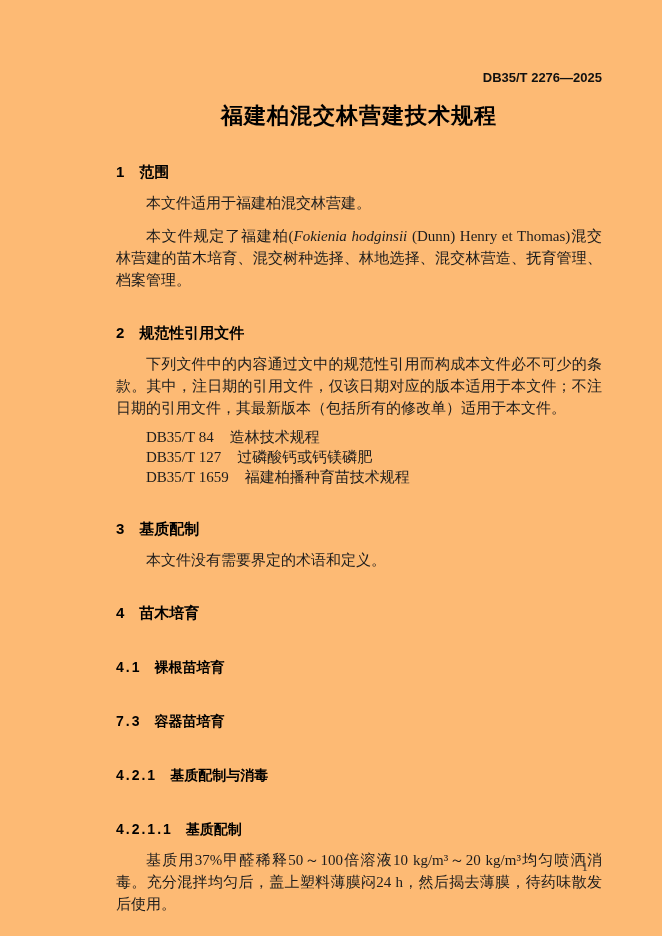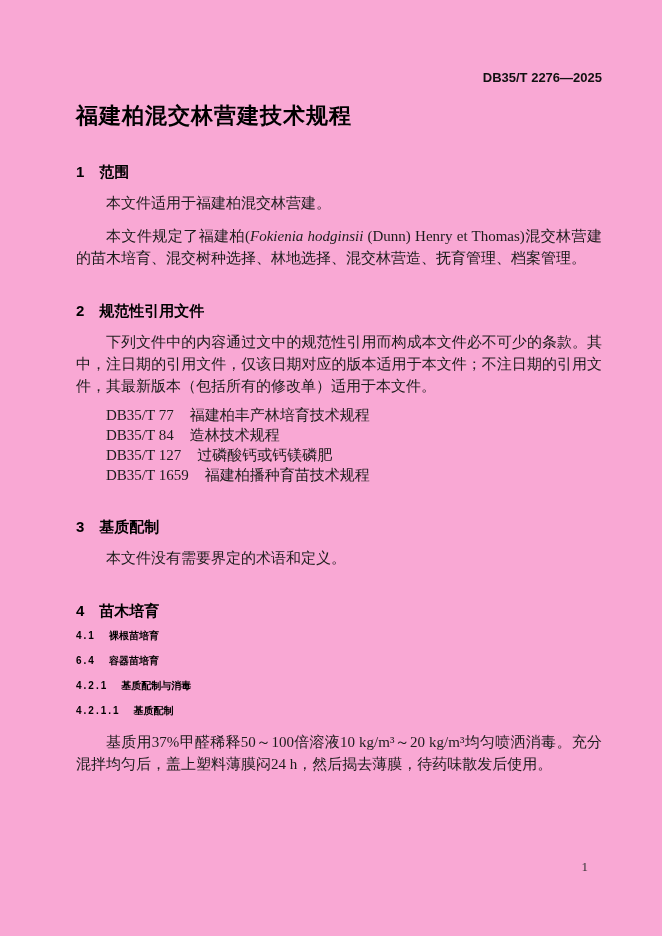--- a/index.html
+++ b/index.html
@@ -1,61 +1,61 @@
 <!DOCTYPE html>
 <html><head>
 <meta charset="utf-8">
 <style>
   html, body { margin: 0; padding: 0; background: #ffffff; }
   .page {
     position: relative;
     width: 662px;
     height: 936px;
     margin: 0 auto;
-    background: #f9a8d4;
+    background: #fdba74;
     box-sizing: border-box;
-    padding: 70px 60px 0 76px;
+    padding: 70px 60px 0 116px;
     outline: 1px solid #ececec;
     color: #1c1c1c;
     font-family: "Liberation Serif", "DejaVu Serif", serif;
     font-size: 15px;
     line-height: 22px;
     overflow: hidden;
   }
   .doc-header {
     text-align: right;
     font-family: "Liberation Sans", "DejaVu Sans", sans-serif;
     font-weight: bold;
     font-size: 13px;
     line-height: 15px;
     color: #111;
   }
   .doc-title {
     margin: 17px 0 0 0;
-    text-align: left;
+    text-align: center;
     font-family: "Liberation Sans", "DejaVu Sans", sans-serif;
     font-weight: bold;
     font-size: 22px;
     line-height: 28px;
     letter-spacing: 1px;
     color: #000;
   }
   .sec-h1 {
     margin-top: 32px;
     font-family: "Liberation Sans", "DejaVu Sans", sans-serif;
     font-weight: bold;
     font-size: 15px;
     line-height: 19px;
     color: #000;
   }
   .sec-h2 {
-    margin-top: 7px;
+    margin-top: 36px;
     font-family: "Liberation Sans", "DejaVu Sans", sans-serif;
     font-weight: bold;
-    font-size: 10px;
+    font-size: 14px;
     line-height: 18px;
     color: #000;
   }
   .hnum { letter-spacing: 2px; margin-right: 13px; }
   .body-p {
     margin: 11px 0 0 0;
     text-indent: 30px;
     text-align: justify;
     color: #1c1c1c;
   }
@@ -91,23 +91,20 @@
   <p class="body-p">
     <span>本文件规定了福建柏(</span><span class="latin-italic">Fokienia hodginsii</span><span> (Dunn) Henry et Thomas)混交林营建的苗木培育、混交树种选择、林地选择、混交林营造、抚育管理、档案管理。</span>
   </p>
 
   <div class="sec-h1">
     <span class="hnum">2</span><span>规范性引用文件</span>
   </div>
   <p class="body-p">下列文件中的内容通过文中的规范性引用而构成本文件必不可少的条款。其中，注日期的引用文件，仅该日期对应的版本适用于本文件；不注日期的引用文件，其最新版本（包括所有的修改单）适用于本文件。</p>
   <div class="ref-list">
     <div class="ref-line">
-      <span class="ref-code">DB35/T 77</span><span>福建柏丰产林培育技术规程</span>
-    </div>
-    <div class="ref-line">
       <span class="ref-code">DB35/T 84</span><span>造林技术规程</span>
     </div>
     <div class="ref-line">
       <span class="ref-code">DB35/T 127</span><span>过磷酸钙或钙镁磷肥</span>
     </div>
     <div class="ref-line">
       <span class="ref-code">DB35/T 1659</span><span>福建柏播种育苗技术规程</span>
     </div>
   </div>
 
@@ -118,21 +115,21 @@
 
   <div class="sec-h1">
     <span class="hnum">4</span><span>苗木培育</span>
   </div>
 
   <div class="sec-h2">
     <span class="hnum">4.1</span><span>裸根苗培育</span>
   </div>
 
   <div class="sec-h2">
-    <span class="hnum">6.4</span><span>容器苗培育</span>
+    <span class="hnum">7.3</span><span>容器苗培育</span>
   </div>
 
   <div class="sec-h2">
     <span class="hnum">4.2.1</span><span>基质配制与消毒</span>
   </div>
 
   <div class="sec-h2">
     <span class="hnum">4.2.1.1</span><span>基质配制</span>
   </div>
 

